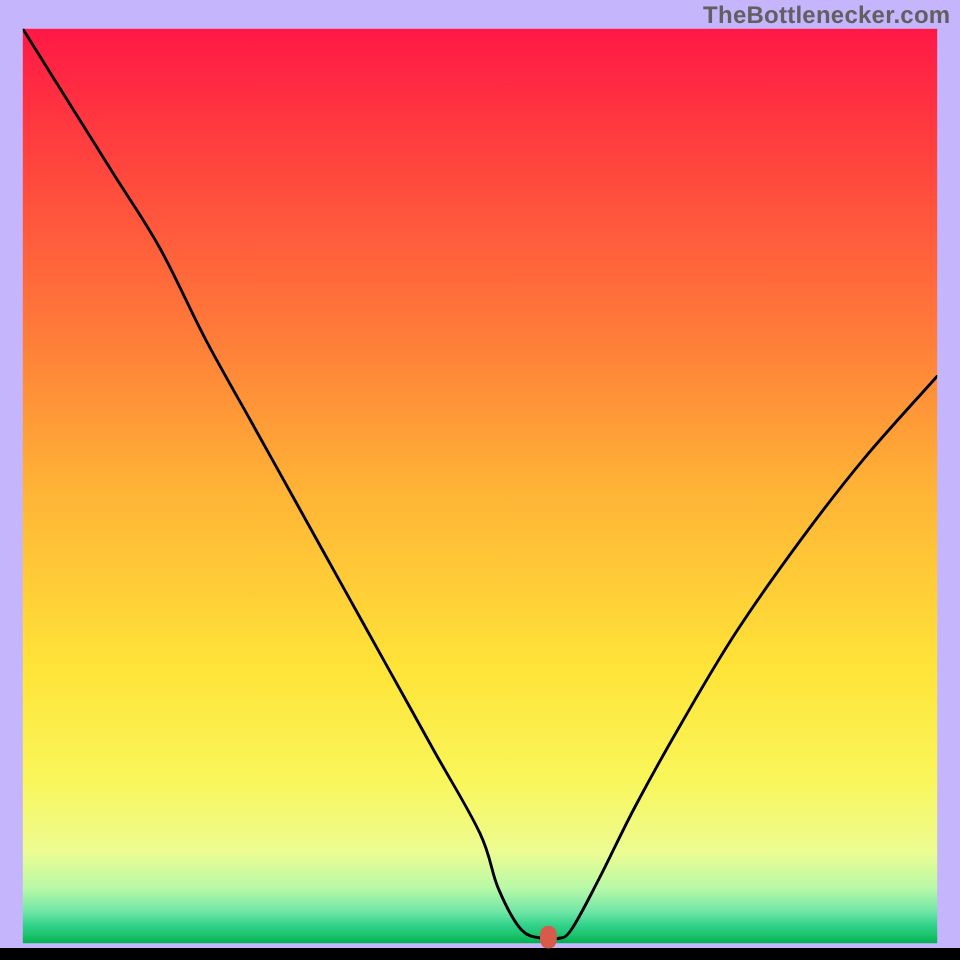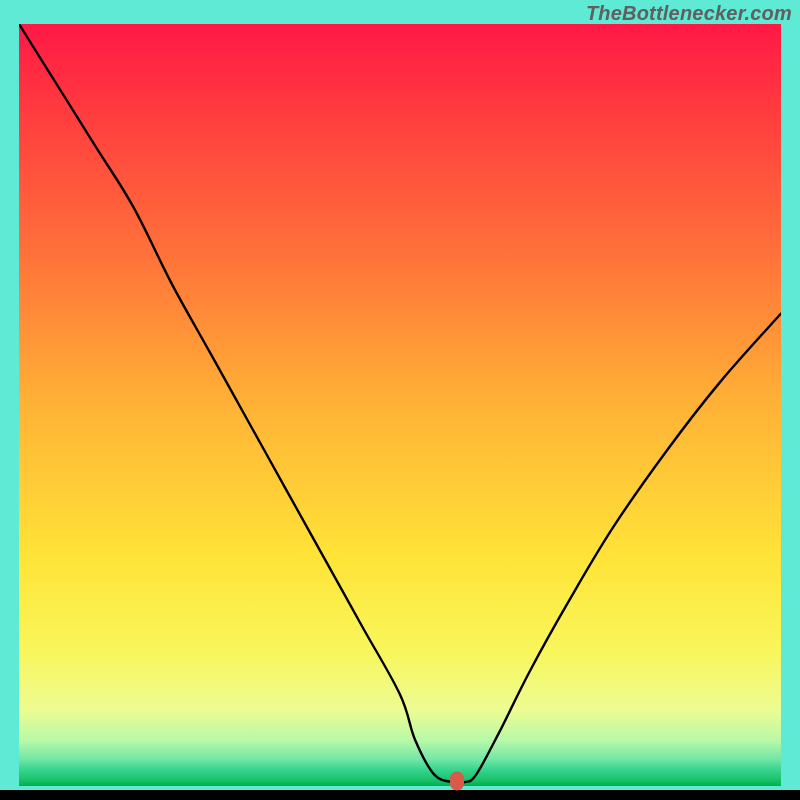--- a/index.html
+++ b/index.html
@@ -7,22 +7,21 @@
     padding: 0;
     width: 800px;
     height: 800px;
     background: #000000;
     overflow: hidden;
   }
   .container {
     position: relative;
     width: 800px;
     height: 790px;
-    background: #5eead4;
-    font-style: italic;
+    background: #c4b5fd;
   }
   .watermark {
     position: absolute;
     top: 2px;
     right: 8px;
     font-family: Arial, Helvetica, sans-serif;
     font-size: 20px;
     font-weight: bold;
     color: #606060;
     letter-spacing: 0.2px;

